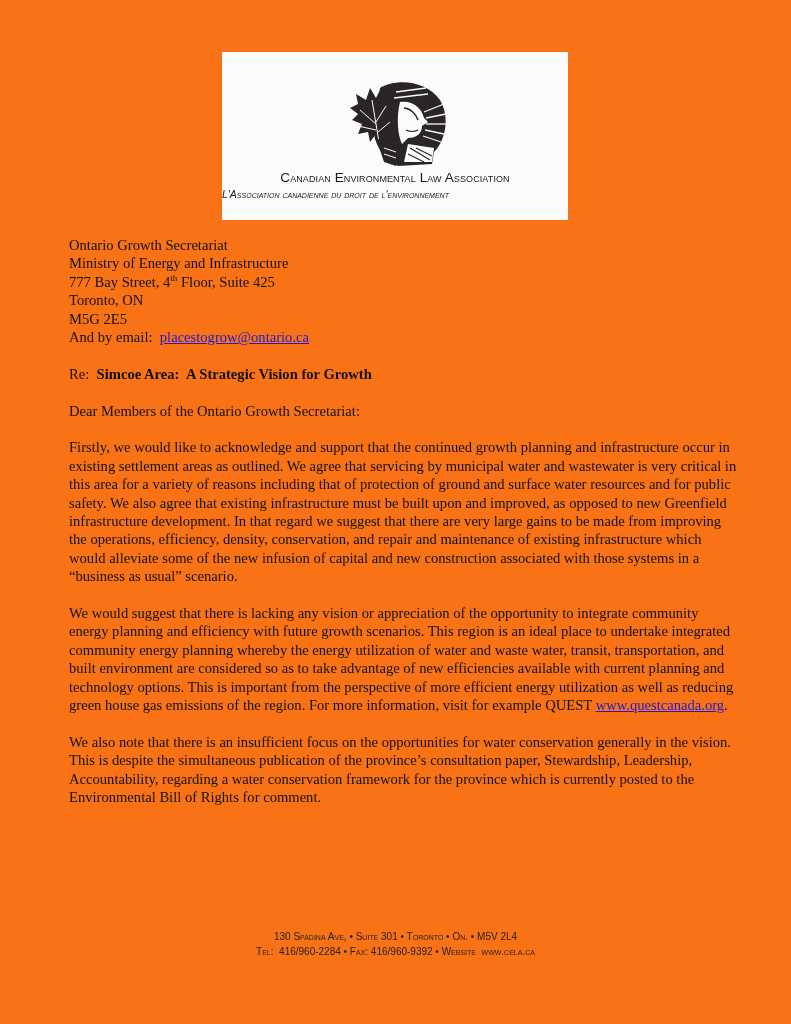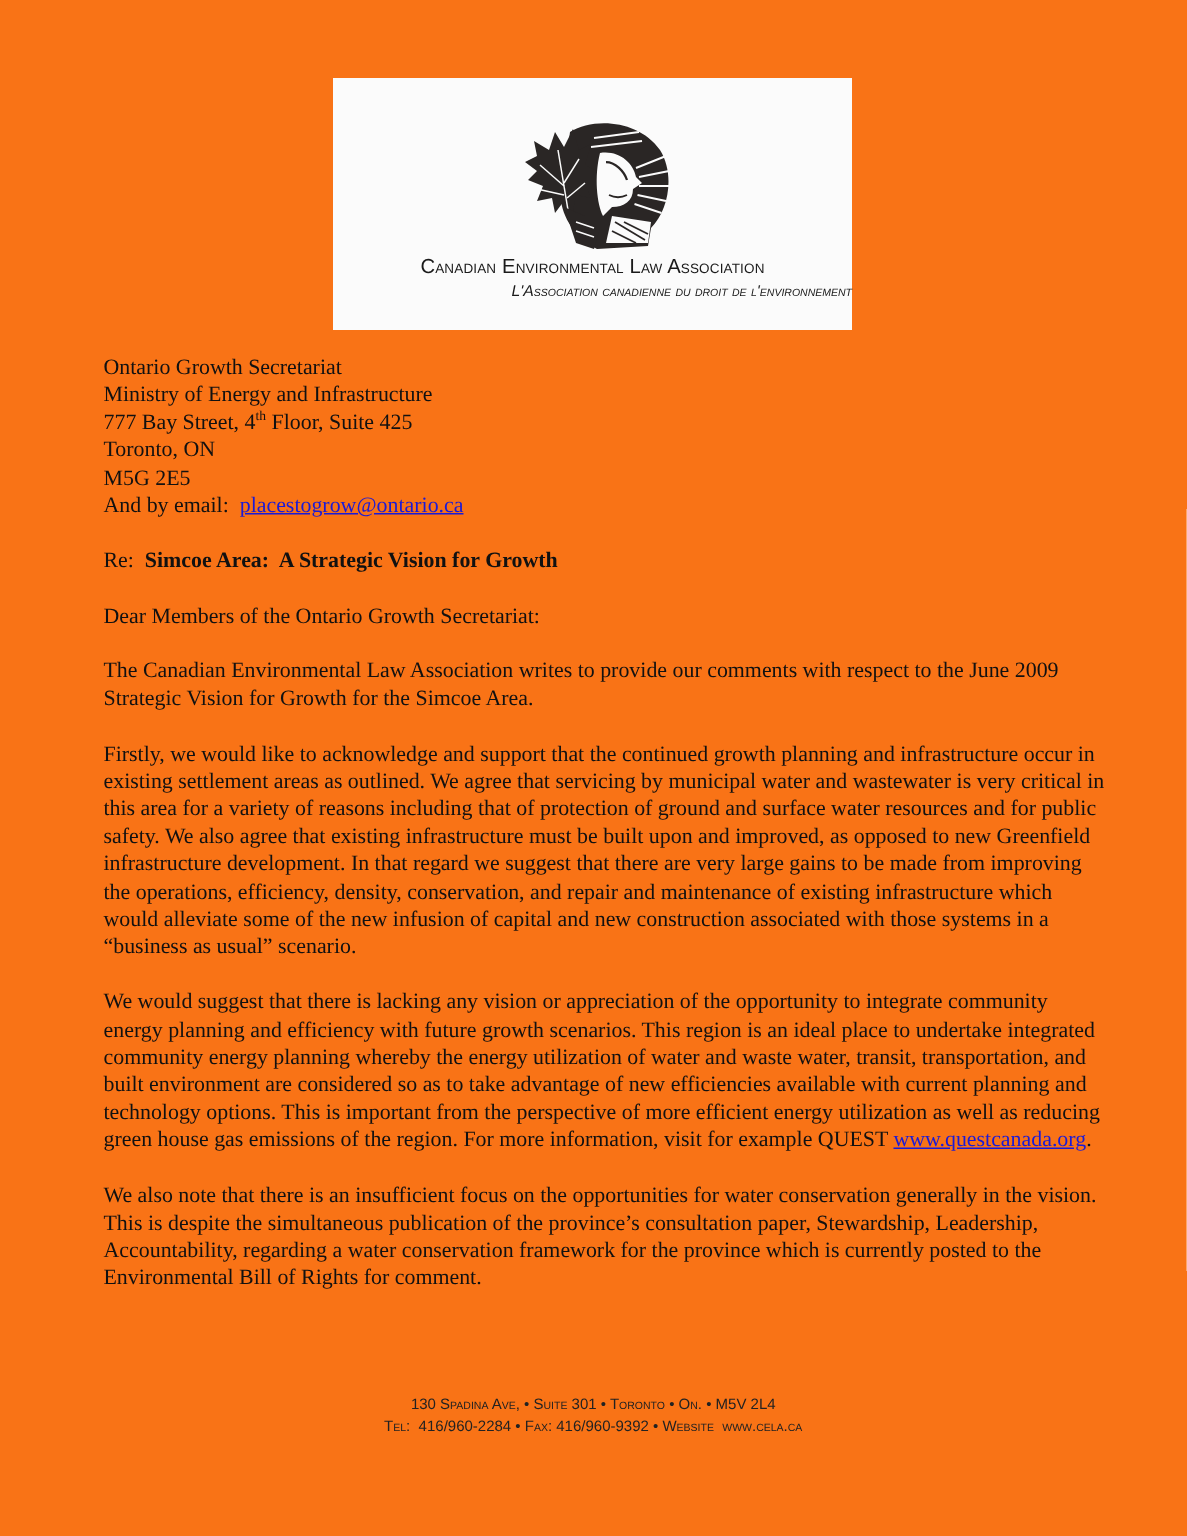--- a/index.html
+++ b/index.html
@@ -10,21 +10,21 @@
       position: absolute; left: 222px; top: 52px; width: 346px; height: 168px;
       background: #fbfbfb;
     }
     .logo-emblem { position: absolute; left: 124px; top: 26px; width: 102px; height: 92px; }
     .org-name {
       position: absolute; left: 0; top: 118px; width: 346px; text-align: center;
       font-family: "Liberation Sans", sans-serif; font-size: 13.5px; color: #1a1a1a;
       font-variant: small-caps; letter-spacing: 0.1px; white-space: nowrap;
     }
     .org-name-fr {
-      position: absolute; left: 0; top: 136px; width: 346px; text-align: right;
+      position: absolute; left: 0; top: 136px; width: 346px; text-align: left;
       font-family: "Liberation Sans", sans-serif; font-size: 10.5px; color: #1a1a1a;
       font-style: italic; font-variant: small-caps; white-space: nowrap;
     }
 
     .body-text {
       position: absolute; left: 69px; top: 236px; width: 670px;
       font-family: "Liberation Serif", serif; font-size: 14.6px; line-height: 18.4px;
       color: #111;
     }
     .body-text p { margin: 0 0 18.4px 0; }
@@ -98,21 +98,20 @@
       <span class="addr-line"><span>777 Bay Street, 4</span><sup>th</sup><span> Floor, Suite 425</span></span>
       <span class="addr-line">Toronto, ON</span>
       <span class="addr-line">M5G 2E5</span>
       <span class="addr-line"><span style="white-space:pre">And by email:  </span><a class="link" href="#">placestogrow@ontario.ca</a></span>
     </p>
 
     <p><span style="white-space:pre">Re:  </span><span class="bold" style="white-space:pre">Simcoe Area:  A Strategic Vision for Growth</span></p>
 
     <p>Dear Members of the Ontario Growth Secretariat:</p>
 
-    <p>The Canadian Environmental Law Association writes to provide our comments with respect to the June 2009 Strategic Vision for Growth for the Simcoe Area.</p>
 
     <p>Firstly, we would like to acknowledge and support that the continued growth planning and infrastructure occur in existing settlement areas as outlined.  We agree that servicing by municipal water and wastewater is very critical in this area for a variety of reasons including that of protection of ground and surface water resources and for public safety.  We also agree that existing infrastructure must be built upon and improved, as opposed to new Greenfield infrastructure development.  In that regard we suggest that there are very large gains to be made from improving the operations, efficiency, density, conservation, and repair and maintenance of existing infrastructure which would alleviate some of the new infusion of capital and new construction associated with those systems in a “business as usual” scenario.</p>
 
     <p><span>We would suggest that there is lacking any vision or appreciation of the opportunity to integrate community energy planning and efficiency with future growth scenarios.  This region is an ideal place to undertake integrated community energy planning whereby the energy utilization of water and waste water, transit, transportation, and built environment are considered so as to take advantage of new efficiencies available with current planning and technology options.  This is important from the perspective of more efficient energy utilization as well as reducing green house gas emissions of the region.  For more information, visit for example QUEST </span><a class="link" href="#">www.questcanada.org</a><span>.</span></p>
 
     <p>We also note that there is an insufficient focus on the opportunities for water conservation generally in the vision.  This is despite the simultaneous publication of the province’s consultation paper, Stewardship, Leadership, Accountability, regarding a water conservation framework for the province which is currently posted to the Environmental Bill of Rights for comment.</p>
   </div>
 
   <div class="footer">
     <div>130 Spadina Ave, • Suite 301 • Toronto • On. • M5V 2L4</div>

